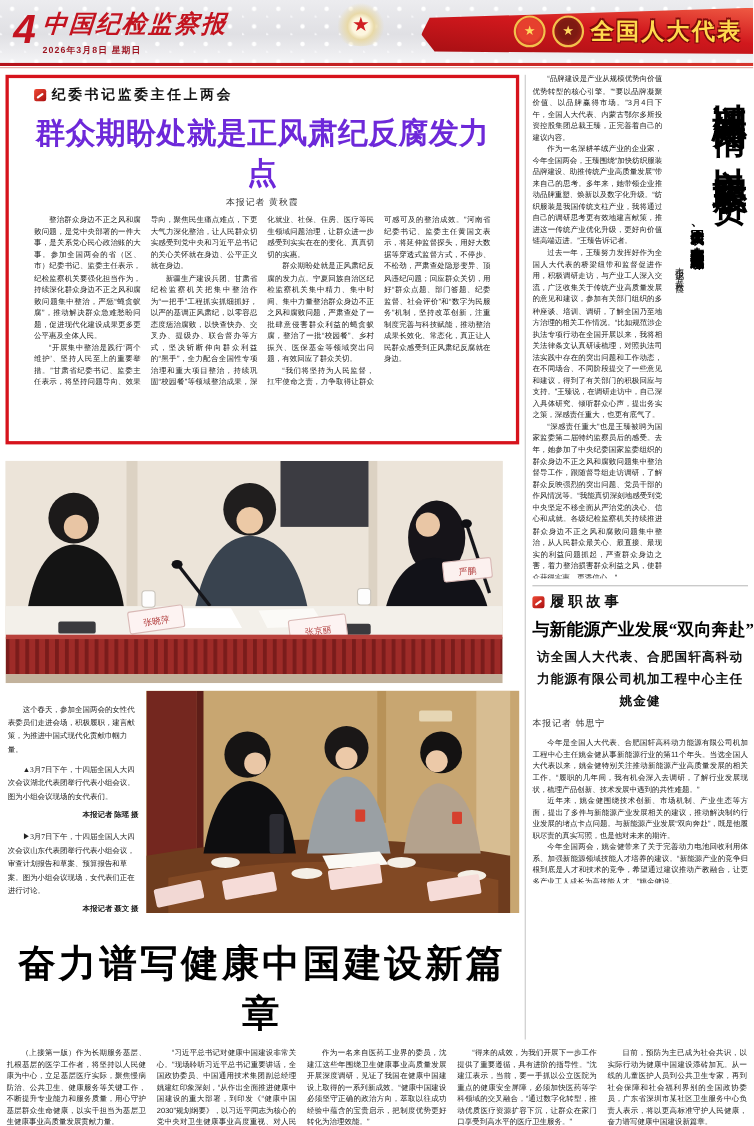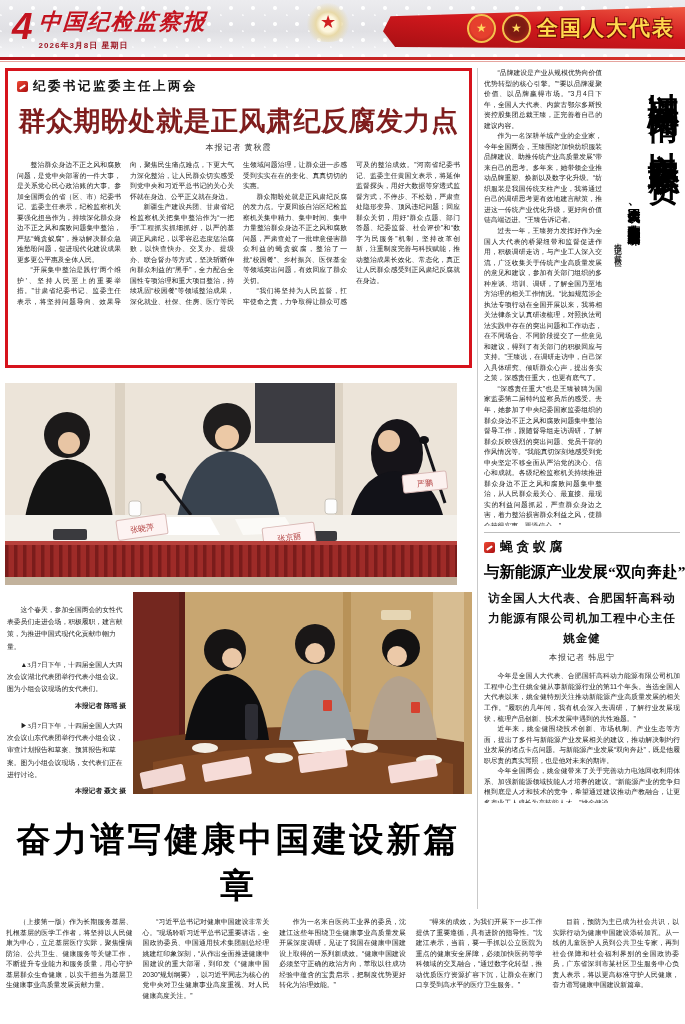--- a/index.html
+++ b/index.html
@@ -31,29 +31,29 @@
   .banner-text{font-size:21px;font-weight:900;color:#ffda4e;letter-spacing:2px;
     font-family:"Liberation Serif",serif;
     text-shadow:1px 1px 0 #7e0b0b,-1px 1px 0 #7e0b0b,1px -1px 0 #7e0b0b,-1px -1px 0 #7e0b0b;}
   .mast-rule{height:3px;background:linear-gradient(90deg,#b5121b,#d6342c);}
   .mast-rule2{height:1px;background:#e5a49e;margin-top:1px;}
   
   .content-top{display:flex;padding:6px 5px 0 5px;box-sizing:border-box;}
   .left-main{width:467px;flex:0 0 auto;}
   .right-col{flex:1;margin-left:5px;padding-left:6px;border-left:1px solid #c9c9c9;min-width:0;}
   
-  .red-box{border:3px solid #d6131c;padding:7px 9px 5px;box-sizing:border-box;}
+  .red-box{border:3px solid #d6131c;padding:7px 23px 5px;box-sizing:border-box;}
   .kicker-row{display:flex;align-items:center;gap:5px;}
   .sec-icon{width:11px;height:11px;flex:0 0 auto;border-radius:2px;
     background:linear-gradient(135deg,#ef4a35 0%,#a90e10 100%);position:relative;}
   .sec-icon::after{content:"";position:absolute;left:2px;top:5px;width:7px;height:2px;
     background:#fff;transform:rotate(-35deg);border-radius:2px;}
   .kicker{font-size:12.5px;font-weight:bold;letter-spacing:2.5px;color:#111;}
   .headline{font-size:27px;font-weight:900;text-align:center;letter-spacing:.5px;margin:8px 0 3px;
-    font-family:"Liberation Serif",serif;color:#7f1d1d;}
+    font-family:"Liberation Serif",serif;color:#6d28d9;}
   .byline{text-align:center;font-size:8px;color:#333;margin-bottom:7px;letter-spacing:1px;}
   .article-cols{column-count:4;column-gap:9px;height:200px;overflow:hidden;
     font-size:6.8px;line-height:1.55;text-align:justify;color:#1a1a1a;}
   .article-cols p,.flow p{margin:0;text-indent:2em;}
   
   .photo1{margin-top:15px;width:452px;height:202px;overflow:hidden;background:#e9e2d8;}
   .media-row{display:flex;margin-top:7px;}
   .caption-block{width:128px;flex:0 0 auto;padding:12px 7px 0 2px;box-sizing:border-box;
     font-size:6.8px;line-height:1.8;color:#222;font-family:"Liberation Serif",serif;}
   .caption-block p{margin:0 0 6px;text-indent:2em;}
@@ -74,21 +74,21 @@
   .v-byline{writing-mode:vertical-rl;font-size:8px;color:#222;margin-top:168px;letter-spacing:2px;}
   .v-subtitle{writing-mode:vertical-rl;font-size:12.5px;font-weight:bold;color:#000;
     margin-top:130px;margin-left:3px;letter-spacing:.5px;}
   .v-headline{writing-mode:vertical-rl;font-size:31px;font-weight:900;color:#000;margin-left:4px;
     font-family:"Liberation Serif",serif;letter-spacing:4px;line-height:1.1;}
   .right-divider{border:none;border-top:1px solid #bdbdbd;margin:6px 0 5px;}
   .duty-headline{font-size:15.5px;font-weight:700;text-align:left;margin:4px 0 5px;
     font-family:"Liberation Serif",serif;color:#000;white-space:nowrap;}
   .duty-subtitle{font-size:11.5px;font-weight:bold;text-align:center;line-height:1.75;
     margin:0 2px 4px;letter-spacing:1px;}
-  .duty-byline{font-size:8px;text-align:center;color:#333;margin-bottom:8px;letter-spacing:1px;}
+  .duty-byline{font-size:8px;color:#333;margin-bottom:8px;letter-spacing:1px;}
   .duty-body{font-size:6.8px;line-height:1.55;text-align:justify;color:#1a1a1a;
     height:132px;overflow:hidden;}
   
   .footer-bar{margin-top:7px;height:12px;background:#8b8b8d;color:#fff;font-size:6px;
     display:flex;align-items:center;justify-content:center;letter-spacing:.3px;white-space:nowrap;}
 </style>
 </head>
 <body>
 
 <div class="page">
@@ -264,21 +264,21 @@
           <div class="v-byline">本报记者 黄秋霞</div>
           <div class="v-subtitle">访全国人大代表、内蒙古鄂尔多斯投资控股集团总裁王臻</div>
           <div class="v-headline">以调研知民情　以实干履职责</div>
         </div>
       </div>
 
       <hr class="right-divider">
 
       <div class="sec-header">
         <span class="sec-icon"></span>
-        <span class="sec-title">蝇贪蚁腐</span>
+        <span class="sec-title">履职故事</span>
       </div>
       <div class="duty-headline">与新能源产业发展“双向奔赴”</div>
       <div class="duty-subtitle">访全国人大代表、合肥国轩高科动力能源有限公司机加工程中心主任姚金健</div>
       <div class="duty-byline">本报记者 韩思宁</div>
       <div class="duty-body flow">
         <p>今年是全国人大代表、合肥国轩高科动力能源有限公司机加工程中心主任姚金健从事新能源行业的第11个年头。当选全国人大代表以来，姚金健特别关注推动新能源产业高质量发展的相关工作。“履职的几年间，我有机会深入去调研，了解行业发展现状，梳理产品创新、技术发展中遇到的共性难题。”</p>
         <p>近年来，姚金健围绕技术创新、市场机制、产业生态等方面，提出了多件与新能源产业发展相关的建议，推动解决制约行业发展的堵点卡点问题。与新能源产业发展“双向奔赴”，既是他履职尽责的真实写照，也是他对未来的期许。</p>
         <p>今年全国两会，姚金健带来了关于完善动力电池回收利用体系、加强新能源领域技能人才培养的建议。“新能源产业的竞争归根到底是人才和技术的竞争，希望通过建议推动产教融合，让更多产业工人成长为高技能人才。”姚金健说。</p>
       </div>
     </div>

